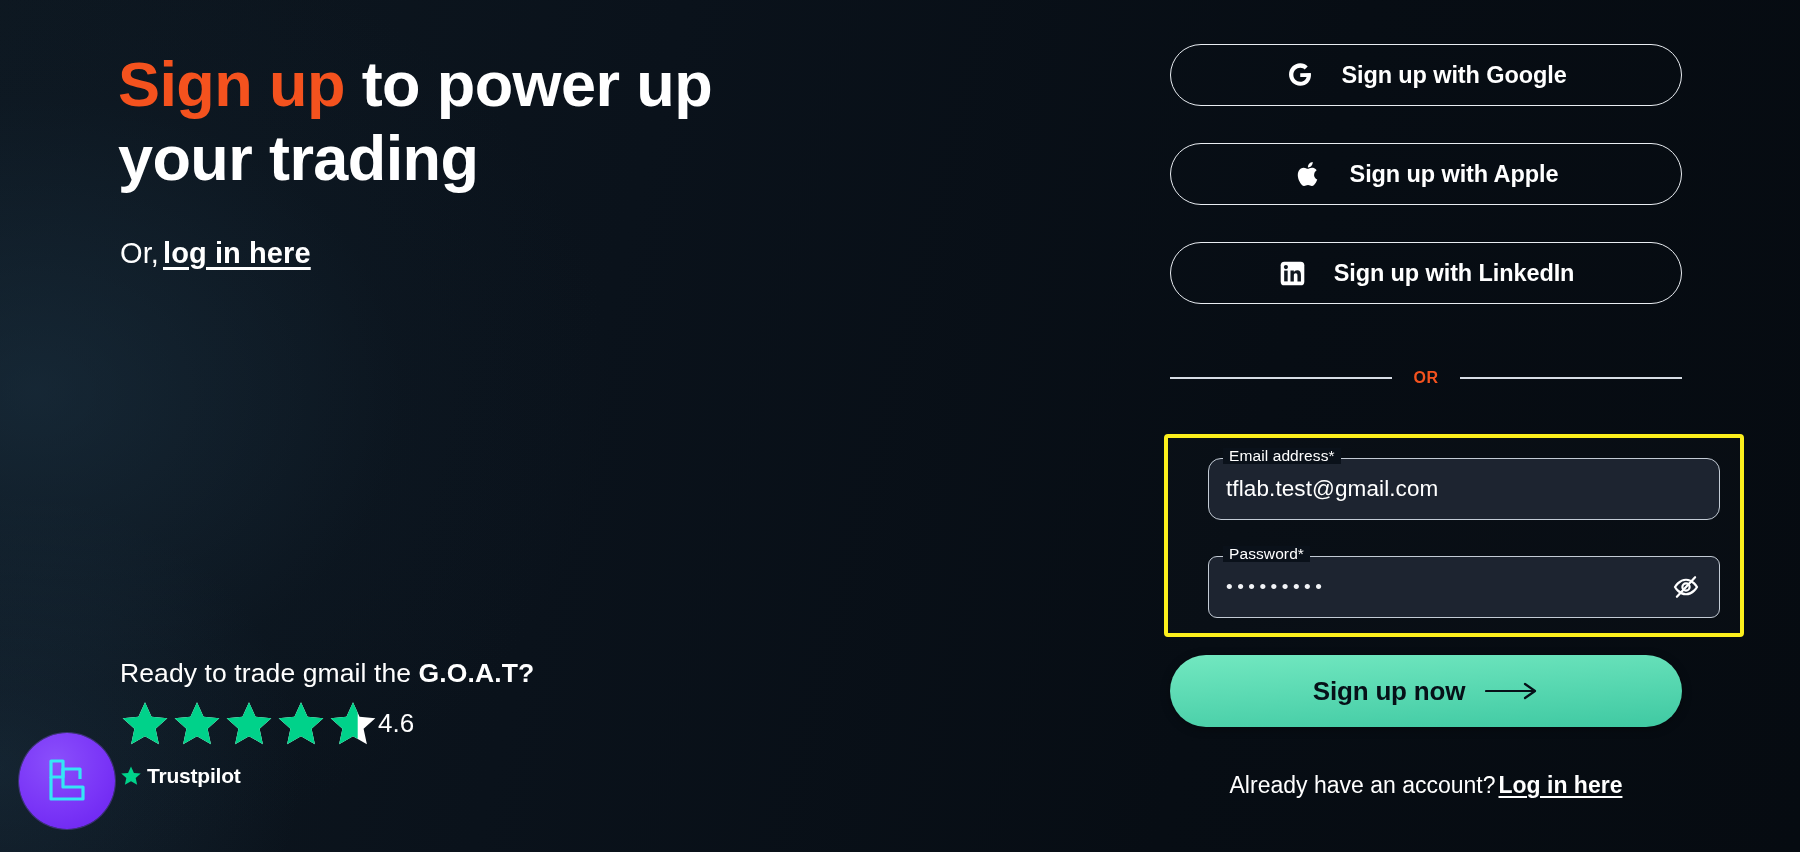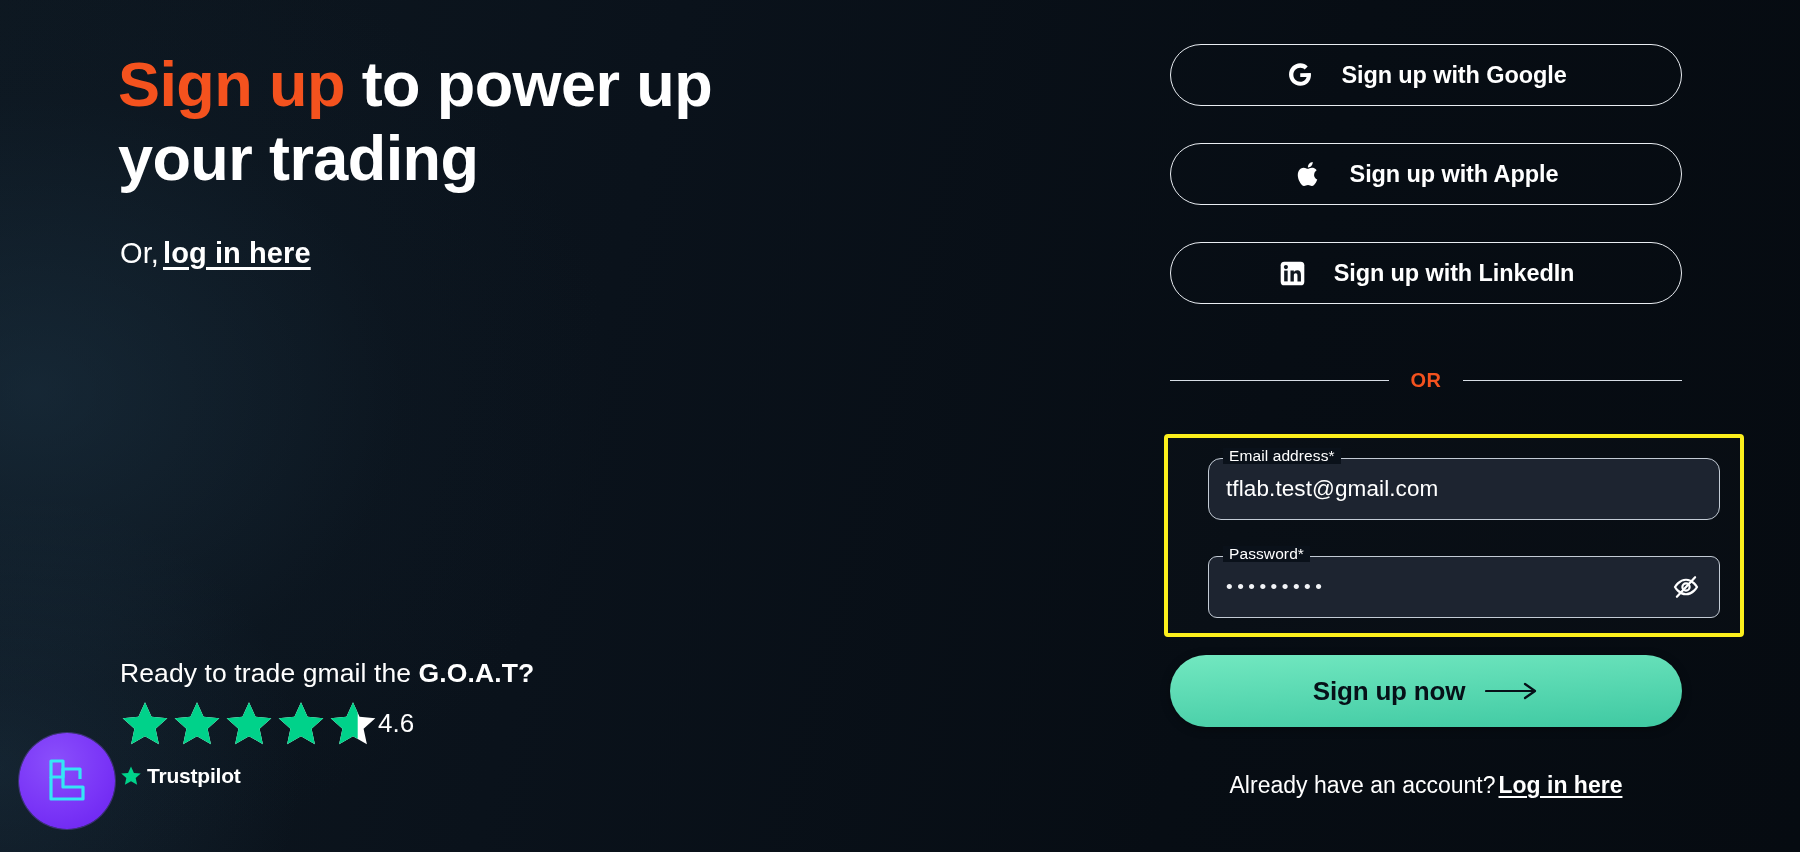--- a/index.html
+++ b/index.html
@@ -187,21 +187,21 @@
     display: flex;
     align-items: center;
     gap: 22px;
   }
   .or-line {
     flex: 1 1 auto;
     height: 1.6px;
     background: #d7dde5;
   }
   .or-text {
-    font-size: 20px;
+    font-size: 16px;
     font-weight: 700;
     color: #f4521e;
     letter-spacing: 0.4px;
   }
 
   
   .form-highlight {
     position: absolute;
     left: -6px;
     top: 434px;

